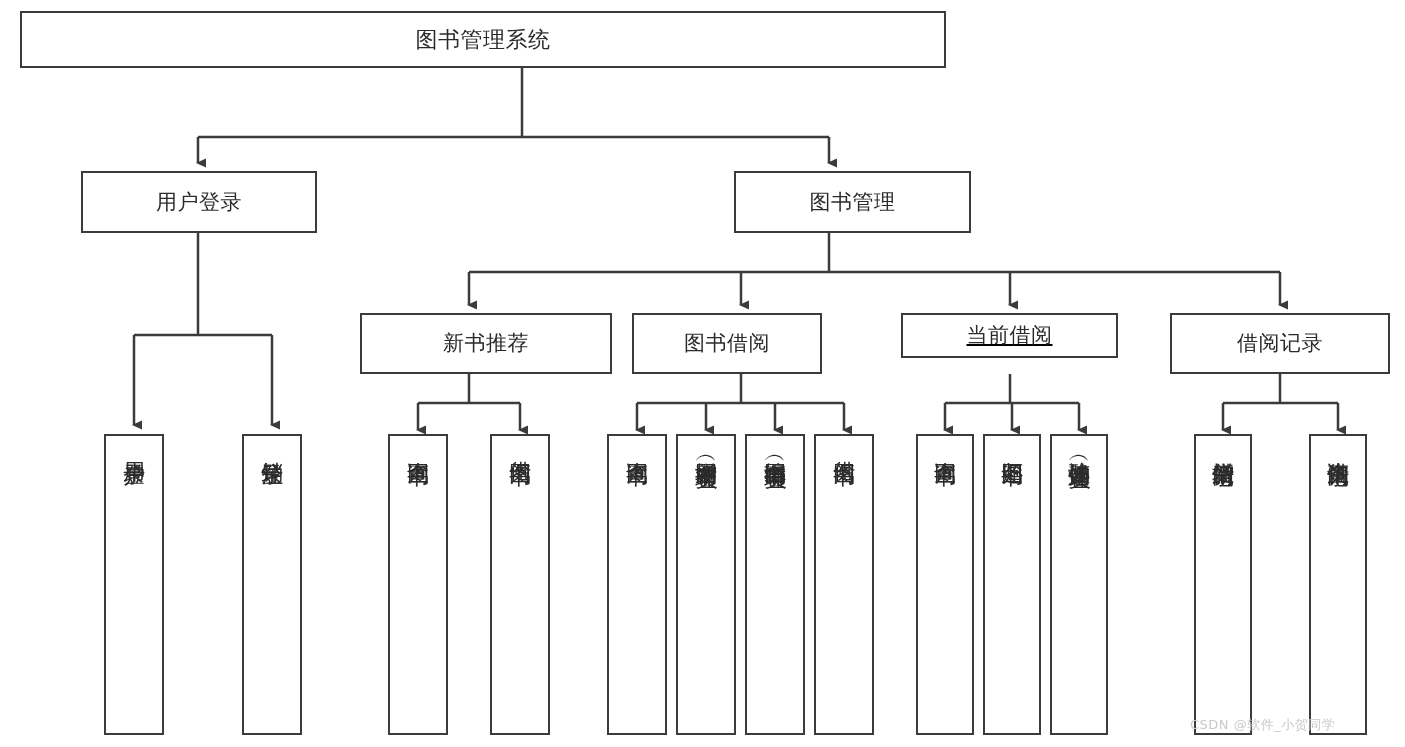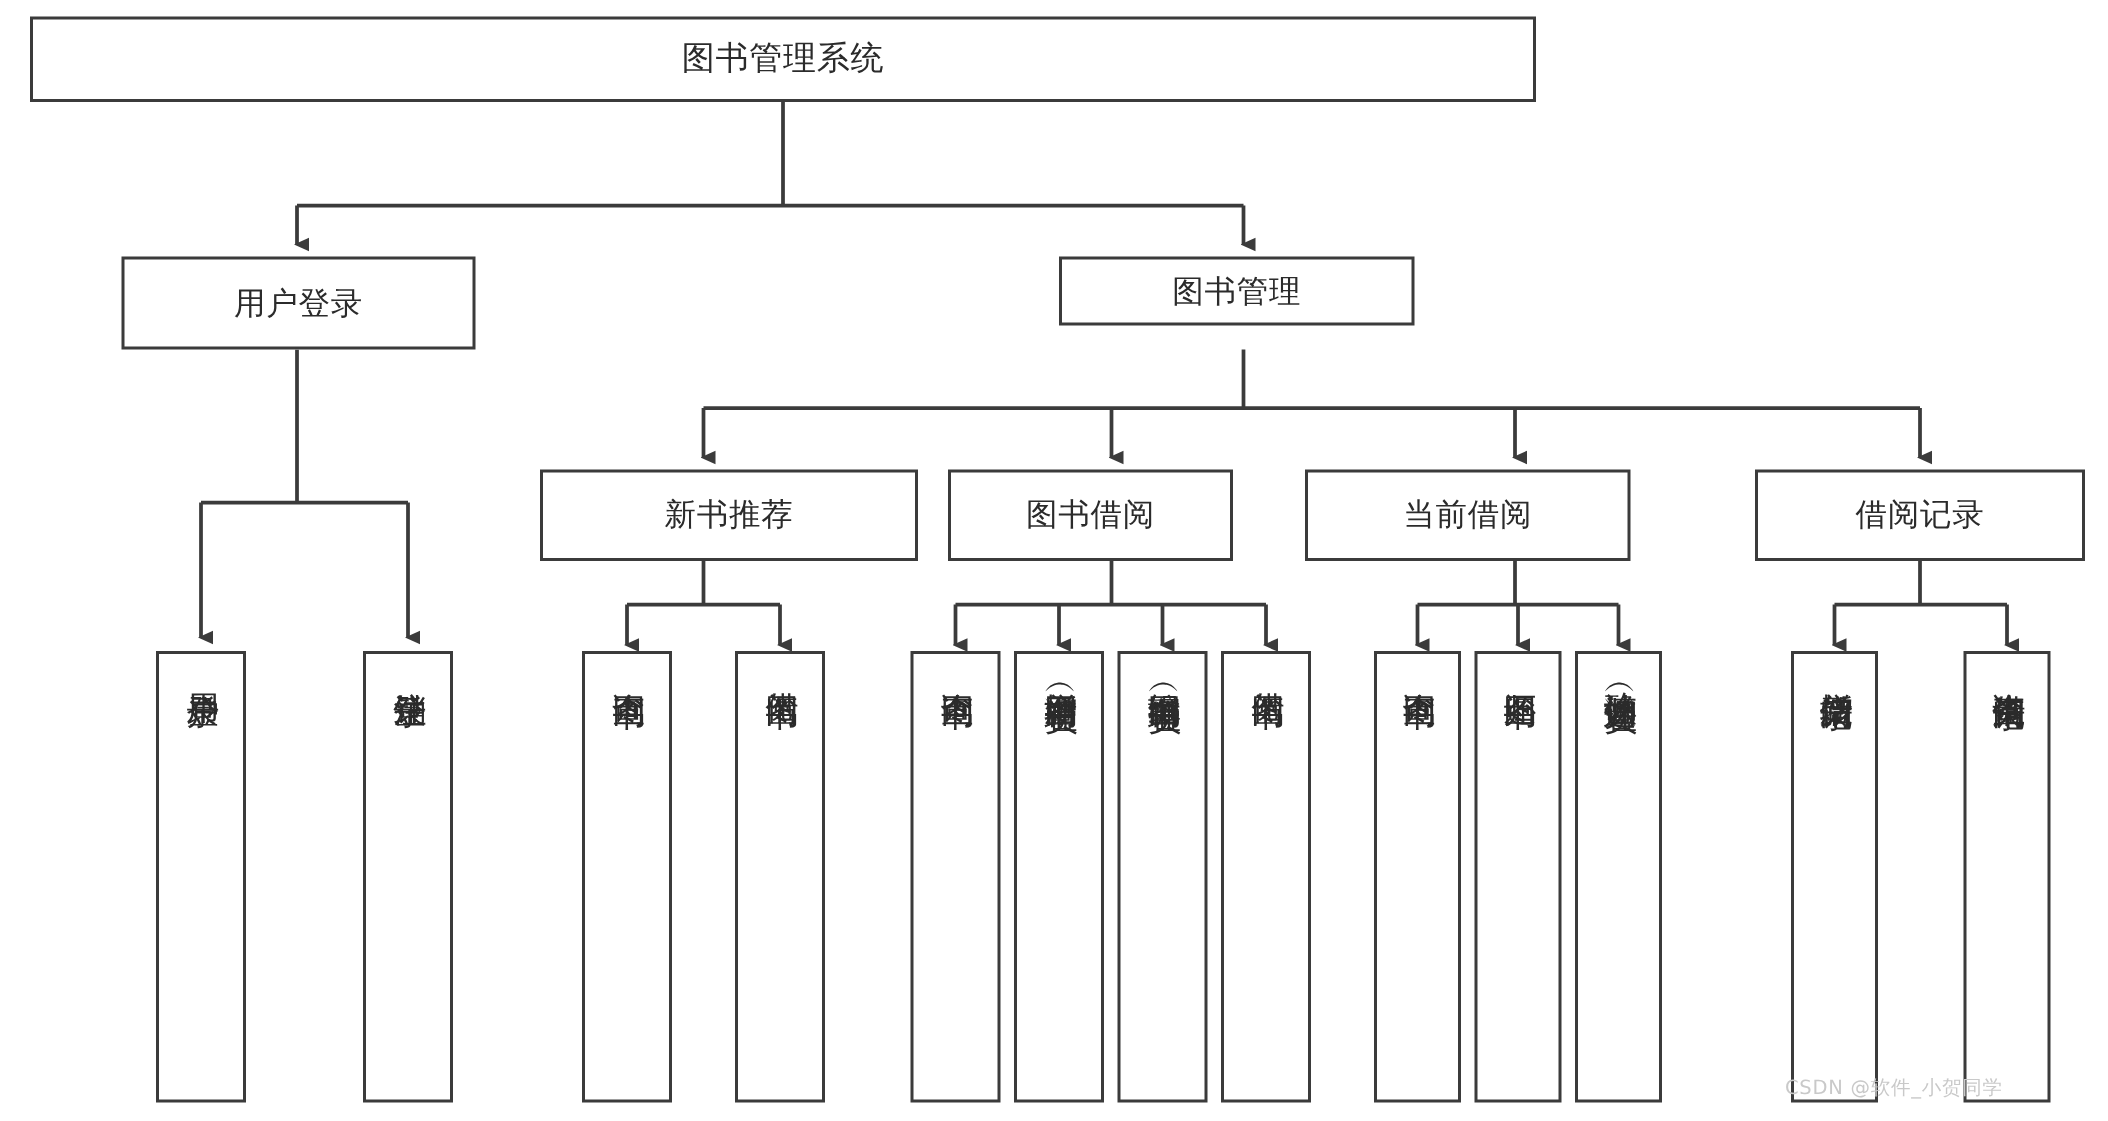--- a/index.html
+++ b/index.html
@@ -120,38 +120,38 @@
       <path d="M1012,403 L1012,430" marker-end="url(#arrowhead)"></path>
       <path d="M1079,403 L1079,430" marker-end="url(#arrowhead)"></path>
 
       <path d="M1280,374 L1280,403"></path>
       <path d="M1223,403 L1338,403"></path>
       <path d="M1223,403 L1223,430" marker-end="url(#arrowhead)"></path>
       <path d="M1338,403 L1338,430" marker-end="url(#arrowhead)"></path>
     </g>
   </svg>
 
-  <div class="node root horizontal" style="left:20px; top:11px; width:1004px; height:57px;">
+  <div class="node root horizontal" style="left:20px; top:11px; width:926px; height:57px;">
     <span class="node-label">图书管理系统</span>
   </div>
 
   <div class="node horizontal" style="left:81px; top:171px; width:236px; height:62px;">
     <span class="node-label">用户登录</span>
   </div>
-  <div class="node horizontal" style="left:706px; top:171px; width:237px; height:46px;">
+  <div class="node horizontal" style="left:734px; top:171px; width:237px; height:62px;">
     <span class="node-label">图书管理</span>
   </div>
 
   <div class="node horizontal" style="left:360px; top:313px; width:252px; height:61px;">
     <span class="node-label">新书推荐</span>
   </div>
   <div class="node horizontal" style="left:632px; top:313px; width:190px; height:61px;">
     <span class="node-label">图书借阅</span>
   </div>
-  <div class="node horizontal" style="left:870px; top:313px; width:217px; height:61px;">
+  <div class="node horizontal" style="left:901px; top:313px; width:217px; height:45px;text-decoration:underline;">
     <span class="node-label">当前借阅</span>
   </div>
   <div class="node horizontal" style="left:1170px; top:313px; width:220px; height:61px;">
     <span class="node-label">借阅记录</span>
   </div>
 
   <div class="node leaf" style="left:104px; top:434px; width:60px; height:301px;">
     <span class="node-label">用户登录</span>
   </div>
   <div class="node leaf" style="left:242px; top:434px; width:60px; height:301px;">

